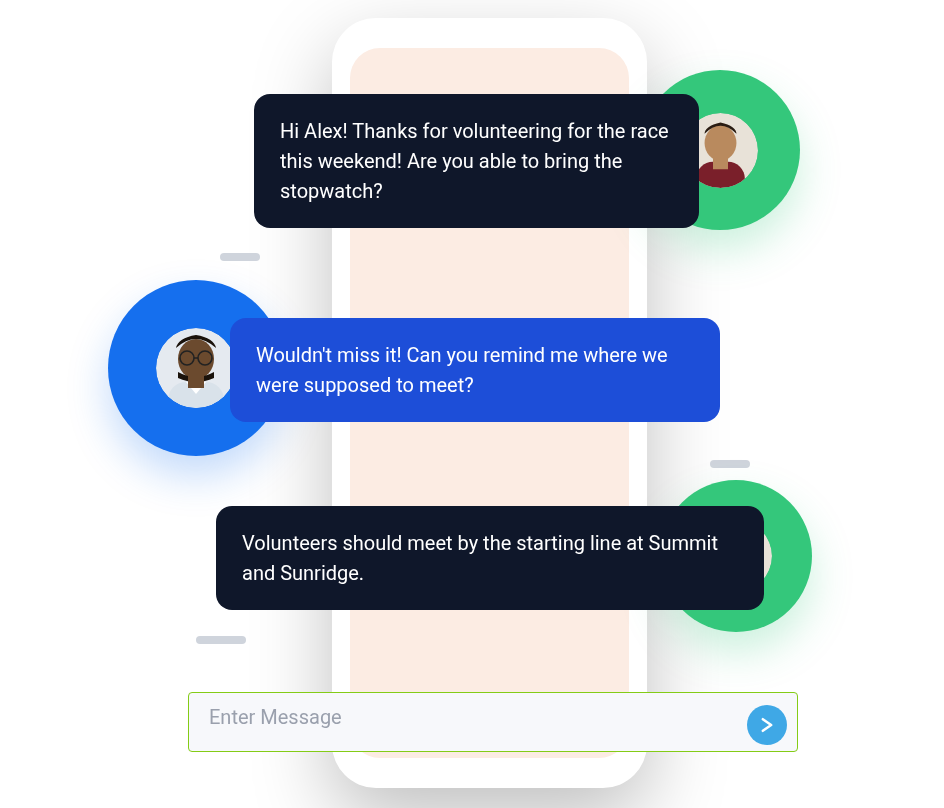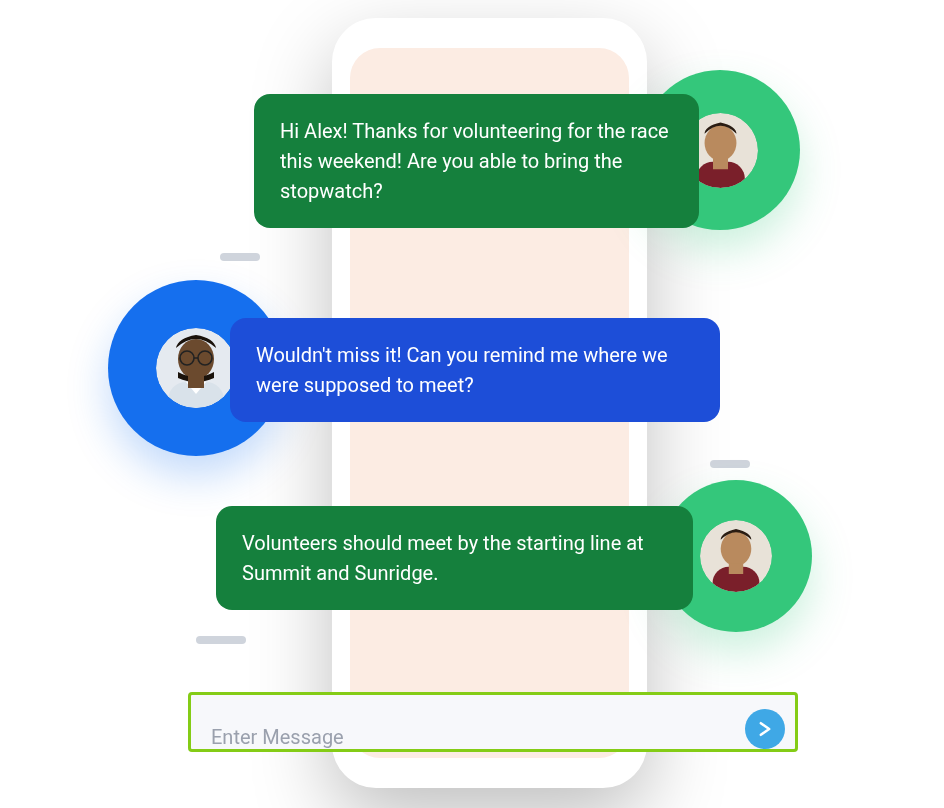--- a/index.html
+++ b/index.html
@@ -32,21 +32,21 @@
   }
   .bubble {
     position: absolute;
     border-radius: 16px;
     padding: 22px 26px;
     color: #ffffff;
     font-size: 20px;
     line-height: 1.5;
     font-weight: 400;
   }
-  .bubble.green { background: #15803d; }
+  .bubble.green { background: #0f172a; }
   .bubble.blue  { background: #1d4ed8; }
   .avatar-wrap {
     position: absolute;
     border-radius: 50%;
     display: flex;
     align-items: center;
     justify-content: center;
   }
   .avatar-wrap .halo {
     position: absolute;
@@ -67,24 +67,24 @@
     border-radius: 4px;
     background: #cfd4dc;
   }
   .input-bar {
     position: absolute;
     left: 188px;
     top: 692px;
     width: 610px;
     height: 60px;
     background: #f7f8fb;
-    border: 3px solid #84cc16;
+    border: 1px solid #84cc16;
     border-radius: 4px;
     display: flex;
-    align-items: flex-end;
+    align-items: flex-start;
     padding: 12px 10px 0 20px;
   }
   .input-bar input {
     flex: 1;
     border: none;
     background: transparent;
     outline: none;
     font-size: 20px;
     font-family: inherit;
     color: #333;
@@ -173,21 +173,21 @@
     <g clip-path="url(#c3)">
       <rect width="80" height="80" fill="#e8e2d8"></rect>
       <ellipse cx="40" cy="32" rx="17" ry="19" fill="#b98a5e"></ellipse>
       <path d="M23 22 Q40 5 57 22 Q57 14 40 10 Q23 14 23 22 Z" fill="#2a1c12"></path>
       <rect x="14" y="52" width="52" height="40" rx="18" fill="#7a1f2a"></rect>
       <rect x="32" y="48" width="16" height="12" fill="#b98a5e"></rect>
     </g>
   </svg>
 </div>
 
-<div class="bubble green" style="left:216px; top:506px; width:477px;">
+<div class="bubble green" style="left:216px; top:506px; width:548px;">
   <span>Volunteers should meet by the starting line at Summit and Sunridge.</span>
 </div>
 
 <div class="input-bar">
   <input type="text" placeholder="Enter Message" style="">
   <div class="send-btn">
     <svg width="20" height="20" viewBox="0 0 24 24">
       <path d="M7 5 L17 12 L7 19" fill="none" stroke="#ffffff" stroke-width="3" stroke-linecap="round" stroke-linejoin="round"></path>
     </svg>
   </div>

